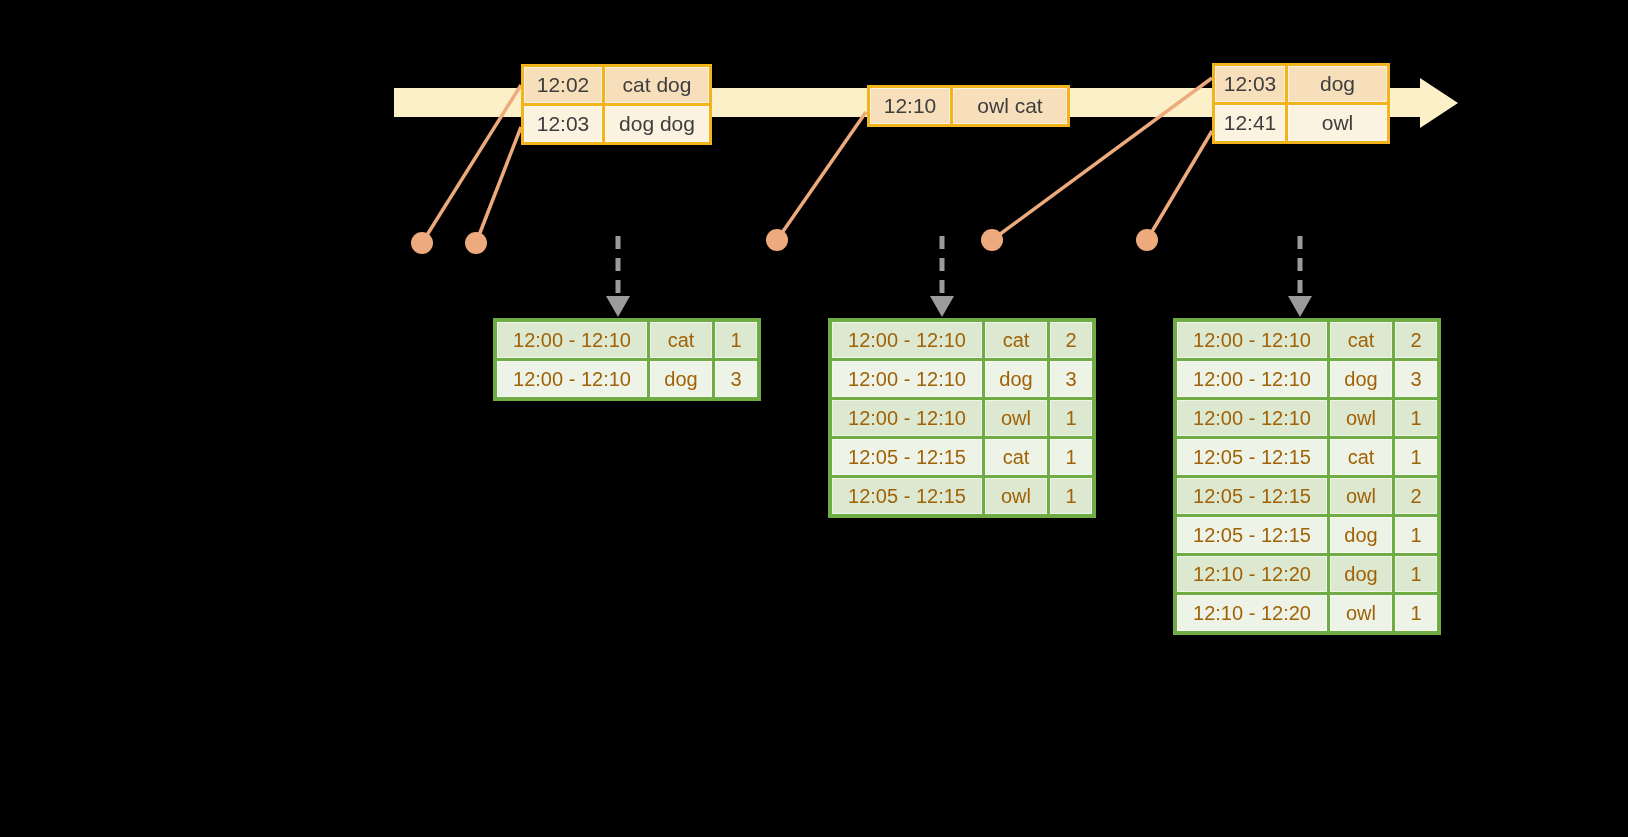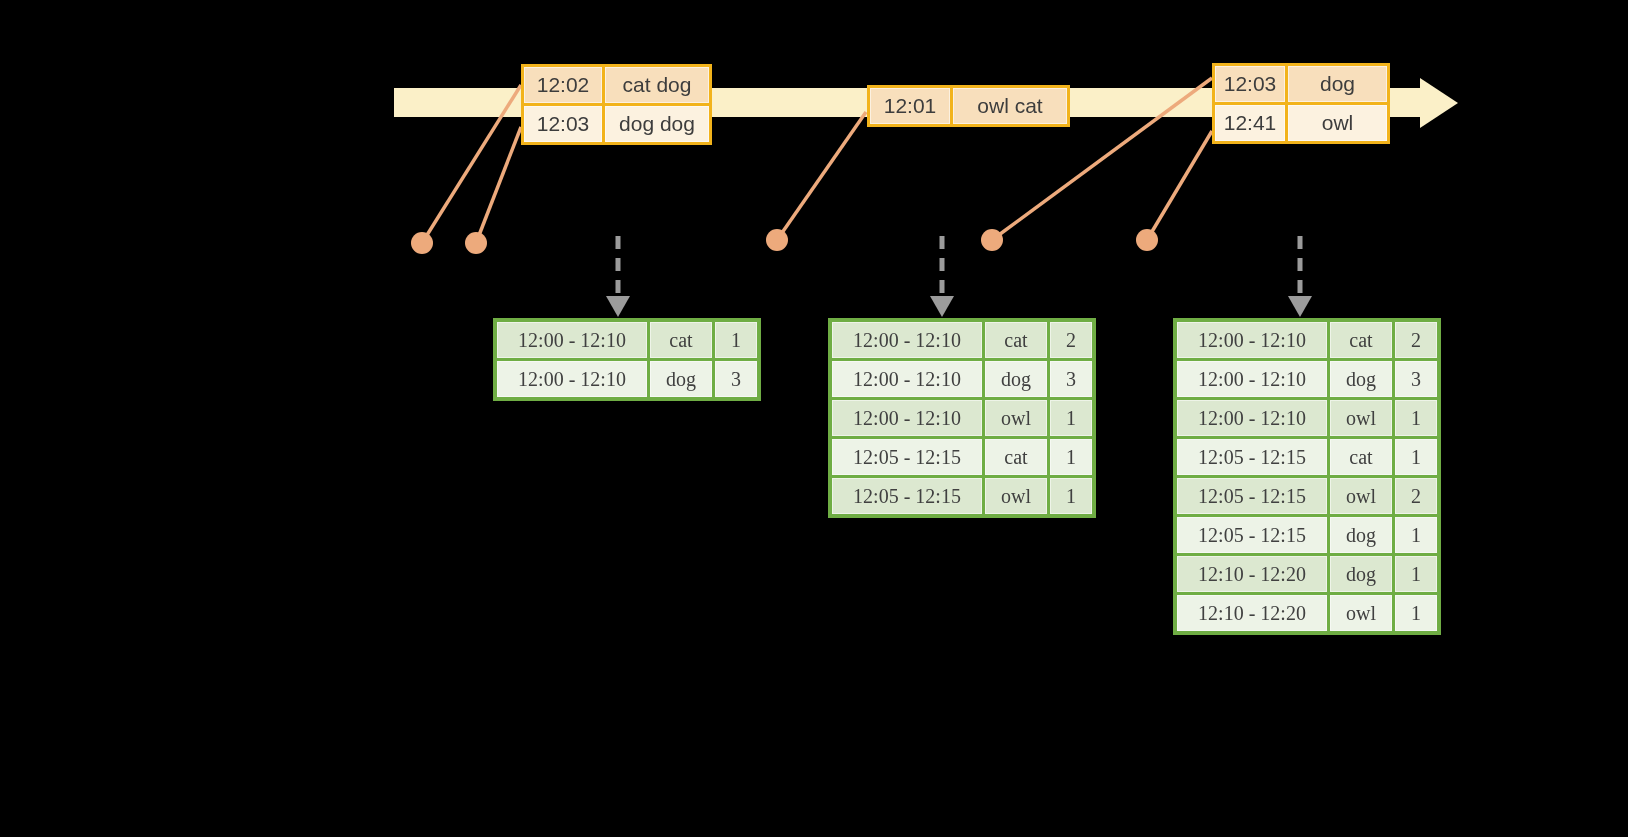--- a/index.html
+++ b/index.html
@@ -22,23 +22,22 @@
   .peach { background:#F8DFBC; }
   .cream { background:#FCF2E0; }
 
   
   .rtable {
     position:absolute; display:grid; grid-template-columns:150px 62px 42px;
     gap:3px; padding:4px; background:#6FAD44;
   }
   .rtable .cell {
     display:flex; align-items:center; justify-content:center;
-    font-size:20px; color:#404040; height:34px;
+    font-size:20px; color:#a16207; height:34px;
     border:1px solid rgba(255,255,255,0.5);
-    font-family:Liberation Serif, serif;
   }
   .odd  { background:#DCE8D0; }
   .even { background:#EDF3E7; }
 
   #tblA { left:521px;  top:64px; grid-template-columns:78px 104px; }
   #tblB { left:867px;  top:85px; grid-template-columns:80px 114px; }
   #tblC { left:1212px; top:63px; grid-template-columns:70px 99px; }
 
   #res1 { left:493px;  top:318px; }
   #res2 { left:828px;  top:318px; }
@@ -83,21 +82,21 @@
   </svg>
 
   <div class="etable" id="tblA">
     <div class="cell peach">12:02</div>
     <div class="cell peach">cat dog</div>
     <div class="cell cream">12:03</div>
     <div class="cell cream">dog dog</div>
   </div>
 
   <div class="etable" id="tblB">
-    <div class="cell peach">12:01</div>
+    <div class="cell peach">12:10</div>
     <div class="cell peach">owl cat</div>
   </div>
 
   <div class="etable" id="tblC">
     <div class="cell peach">12:03</div>
     <div class="cell peach">dog</div>
     <div class="cell cream">12:41</div>
     <div class="cell cream">owl</div>
   </div>
 

